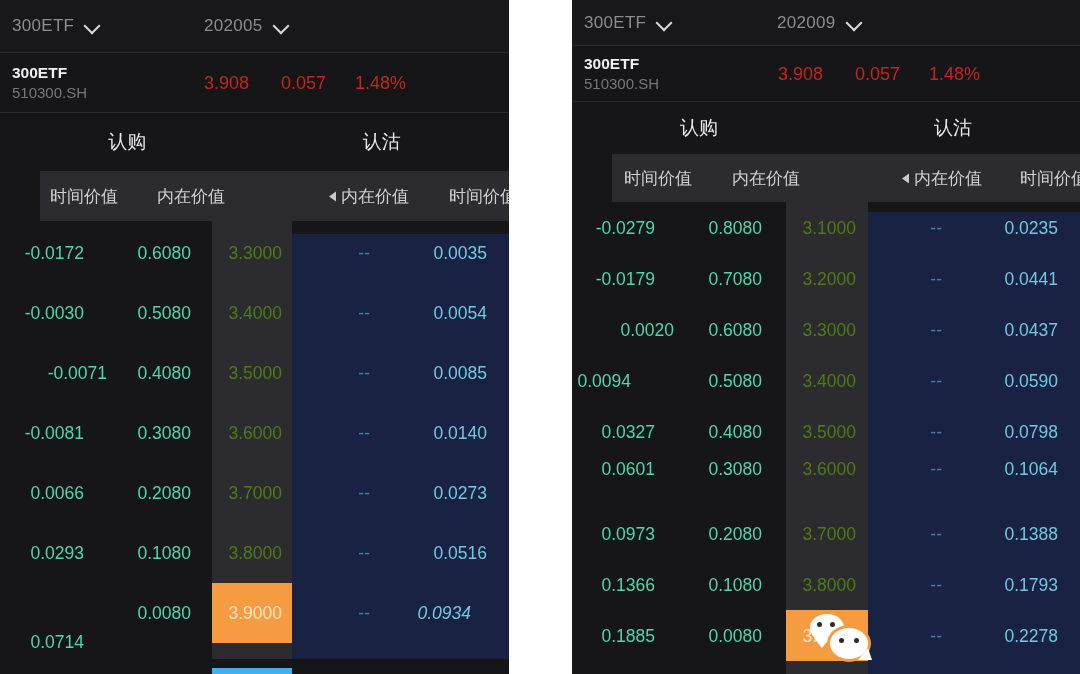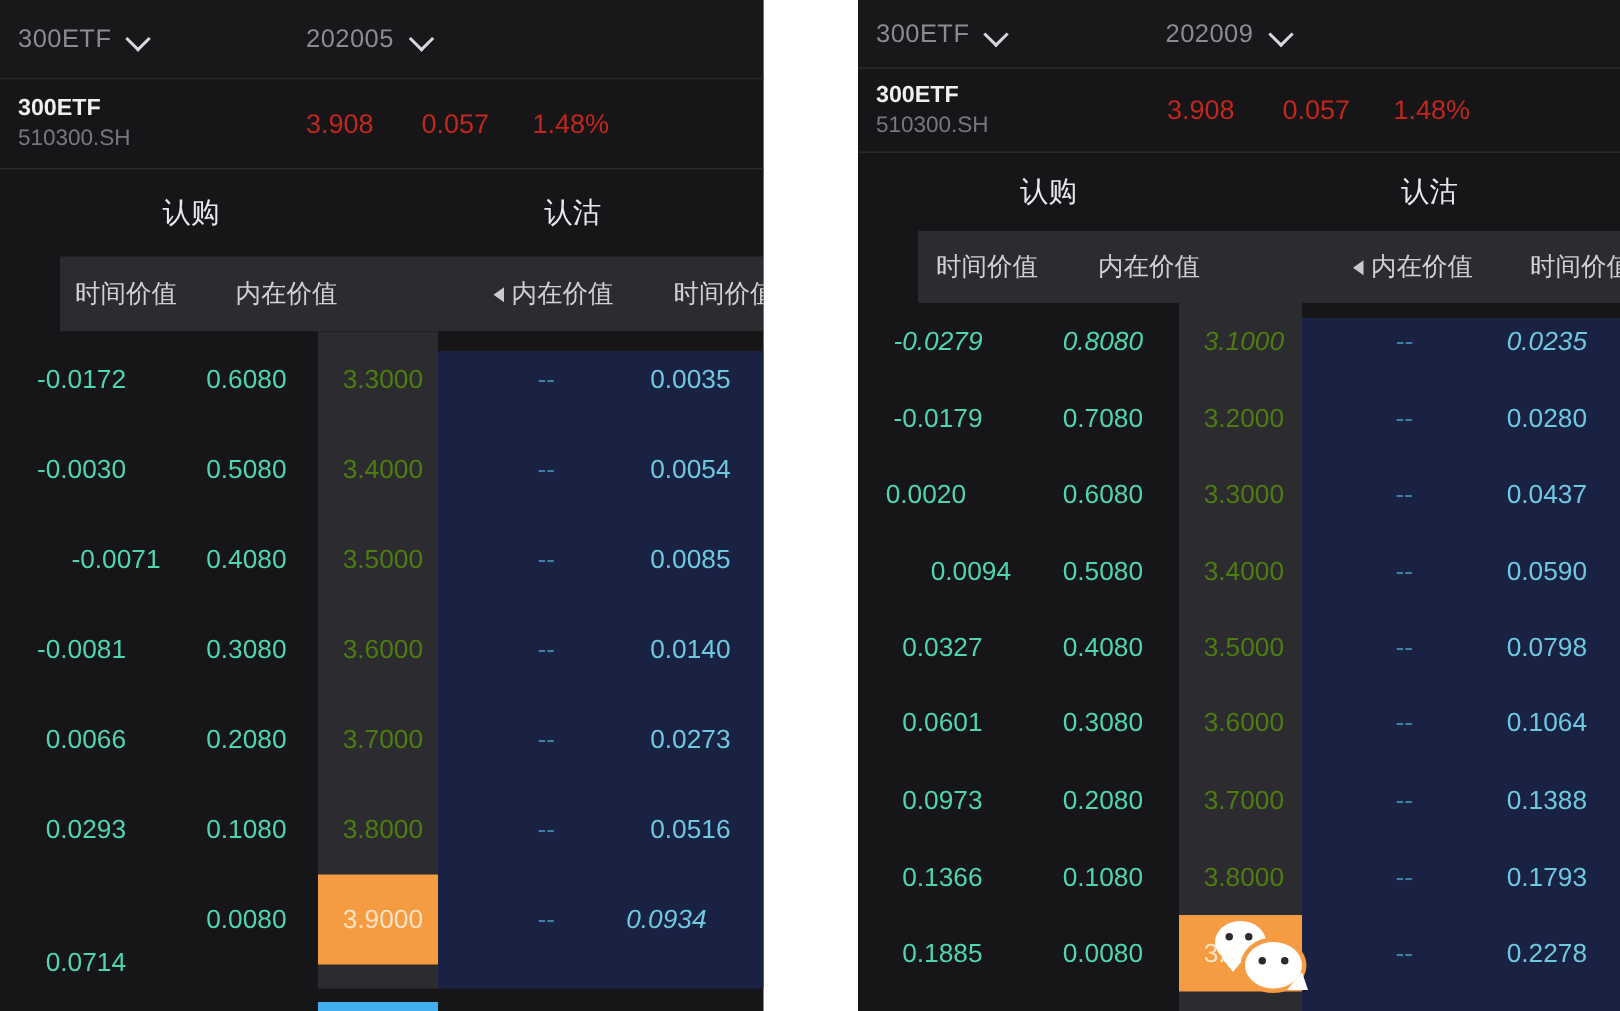--- a/index.html
+++ b/index.html
@@ -335,56 +335,56 @@
     <div class="col-header" style="height:48px;">
       <div class="cell" style="left:12px;">时间价值</div>
       <div class="cell" style="left:120px;">内在价值</div>
       <div class="cell" style="left:290px;"><span class="tri-left"></span><span>内在价值</span></div>
       <div class="cell" style="left:408px;">时间价值</div>
     </div>
 
     <div class="tbody" id="tbody-right" style="height:474px;">
       <div class="band band-strike" style="left:214px; width:82px;"></div>
       <div class="band band-put" style="left:296px; right:0; top:10px;"></div>
-    <div class="row" style="top: 0px; height: 51px; font-style: italic;">
+    <div class="row" style="top: 0px; height: 51px;">
           <div class="cellv c-call" style="right: 425px;">-0.0279</div>
           <div class="cellv c-call" style="right: 318px;">0.8080</div>
           <div class="cellv c-strike" style="right: 224px;">3.1000</div>
           <div class="cellv c-dash" style="right: 138px;">--</div>
           <div class="cellv c-put" style="right: 22px;">0.0235</div>
         </div>
         <div class="row" style="top: 51px; height: 51px;">
           <div class="cellv c-call" style="right: 425px;">-0.0179</div>
           <div class="cellv c-call" style="right: 318px;">0.7080</div>
           <div class="cellv c-strike" style="right: 224px;">3.2000</div>
           <div class="cellv c-dash" style="right: 138px;">--</div>
-          <div class="cellv c-put" style="right: 22px;">0.0280</div>
+          <div class="cellv c-put" style="right: 22px;">0.0441</div>
         </div>
         <div class="row" style="top: 102px; height: 51px;">
-          <div class="cellv c-call" style="right: 436px; text-align: center;">0.0020</div>
+          <div class="cellv c-call" style="right: 406px; text-align: center;">0.0020</div>
           <div class="cellv c-call" style="right: 318px;">0.6080</div>
           <div class="cellv c-strike" style="right: 224px;">3.3000</div>
           <div class="cellv c-dash" style="right: 138px;">--</div>
           <div class="cellv c-put" style="right: 22px;">0.0437</div>
         </div>
         <div class="row" style="top: 153px; height: 51px;">
-          <div class="cellv c-call" style="right: 406px;">0.0094</div>
+          <div class="cellv c-call" style="right: 449px;">0.0094</div>
           <div class="cellv c-call" style="right: 318px;">0.5080</div>
           <div class="cellv c-strike" style="right: 224px;">3.4000</div>
           <div class="cellv c-dash" style="right: 138px;">--</div>
           <div class="cellv c-put" style="right: 22px;">0.0590</div>
         </div>
         <div class="row" style="top: 204px; height: 51px;">
           <div class="cellv c-call" style="right: 425px;">0.0327</div>
           <div class="cellv c-call" style="right: 318px;">0.4080</div>
           <div class="cellv c-strike" style="right: 224px;">3.5000</div>
           <div class="cellv c-dash" style="right: 138px;">--</div>
           <div class="cellv c-put" style="right: 22px;">0.0798</div>
         </div>
-        <div class="row" style="top: 254px; height: 51px;">
+        <div class="row" style="top: 241px; height: 51px;">
           <div class="cellv c-call" style="right: 425px;">0.0601</div>
           <div class="cellv c-call" style="right: 318px;">0.3080</div>
           <div class="cellv c-strike" style="right: 224px;">3.6000</div>
           <div class="cellv c-dash" style="right: 138px;">--</div>
           <div class="cellv c-put" style="right: 22px;">0.1064</div>
         </div>
         <div class="row" style="top: 306px; height: 51px;">
           <div class="cellv c-call" style="right: 425px;">0.0973</div>
           <div class="cellv c-call" style="right: 318px;">0.2080</div>
           <div class="cellv c-strike" style="right: 224px;">3.7000</div>

